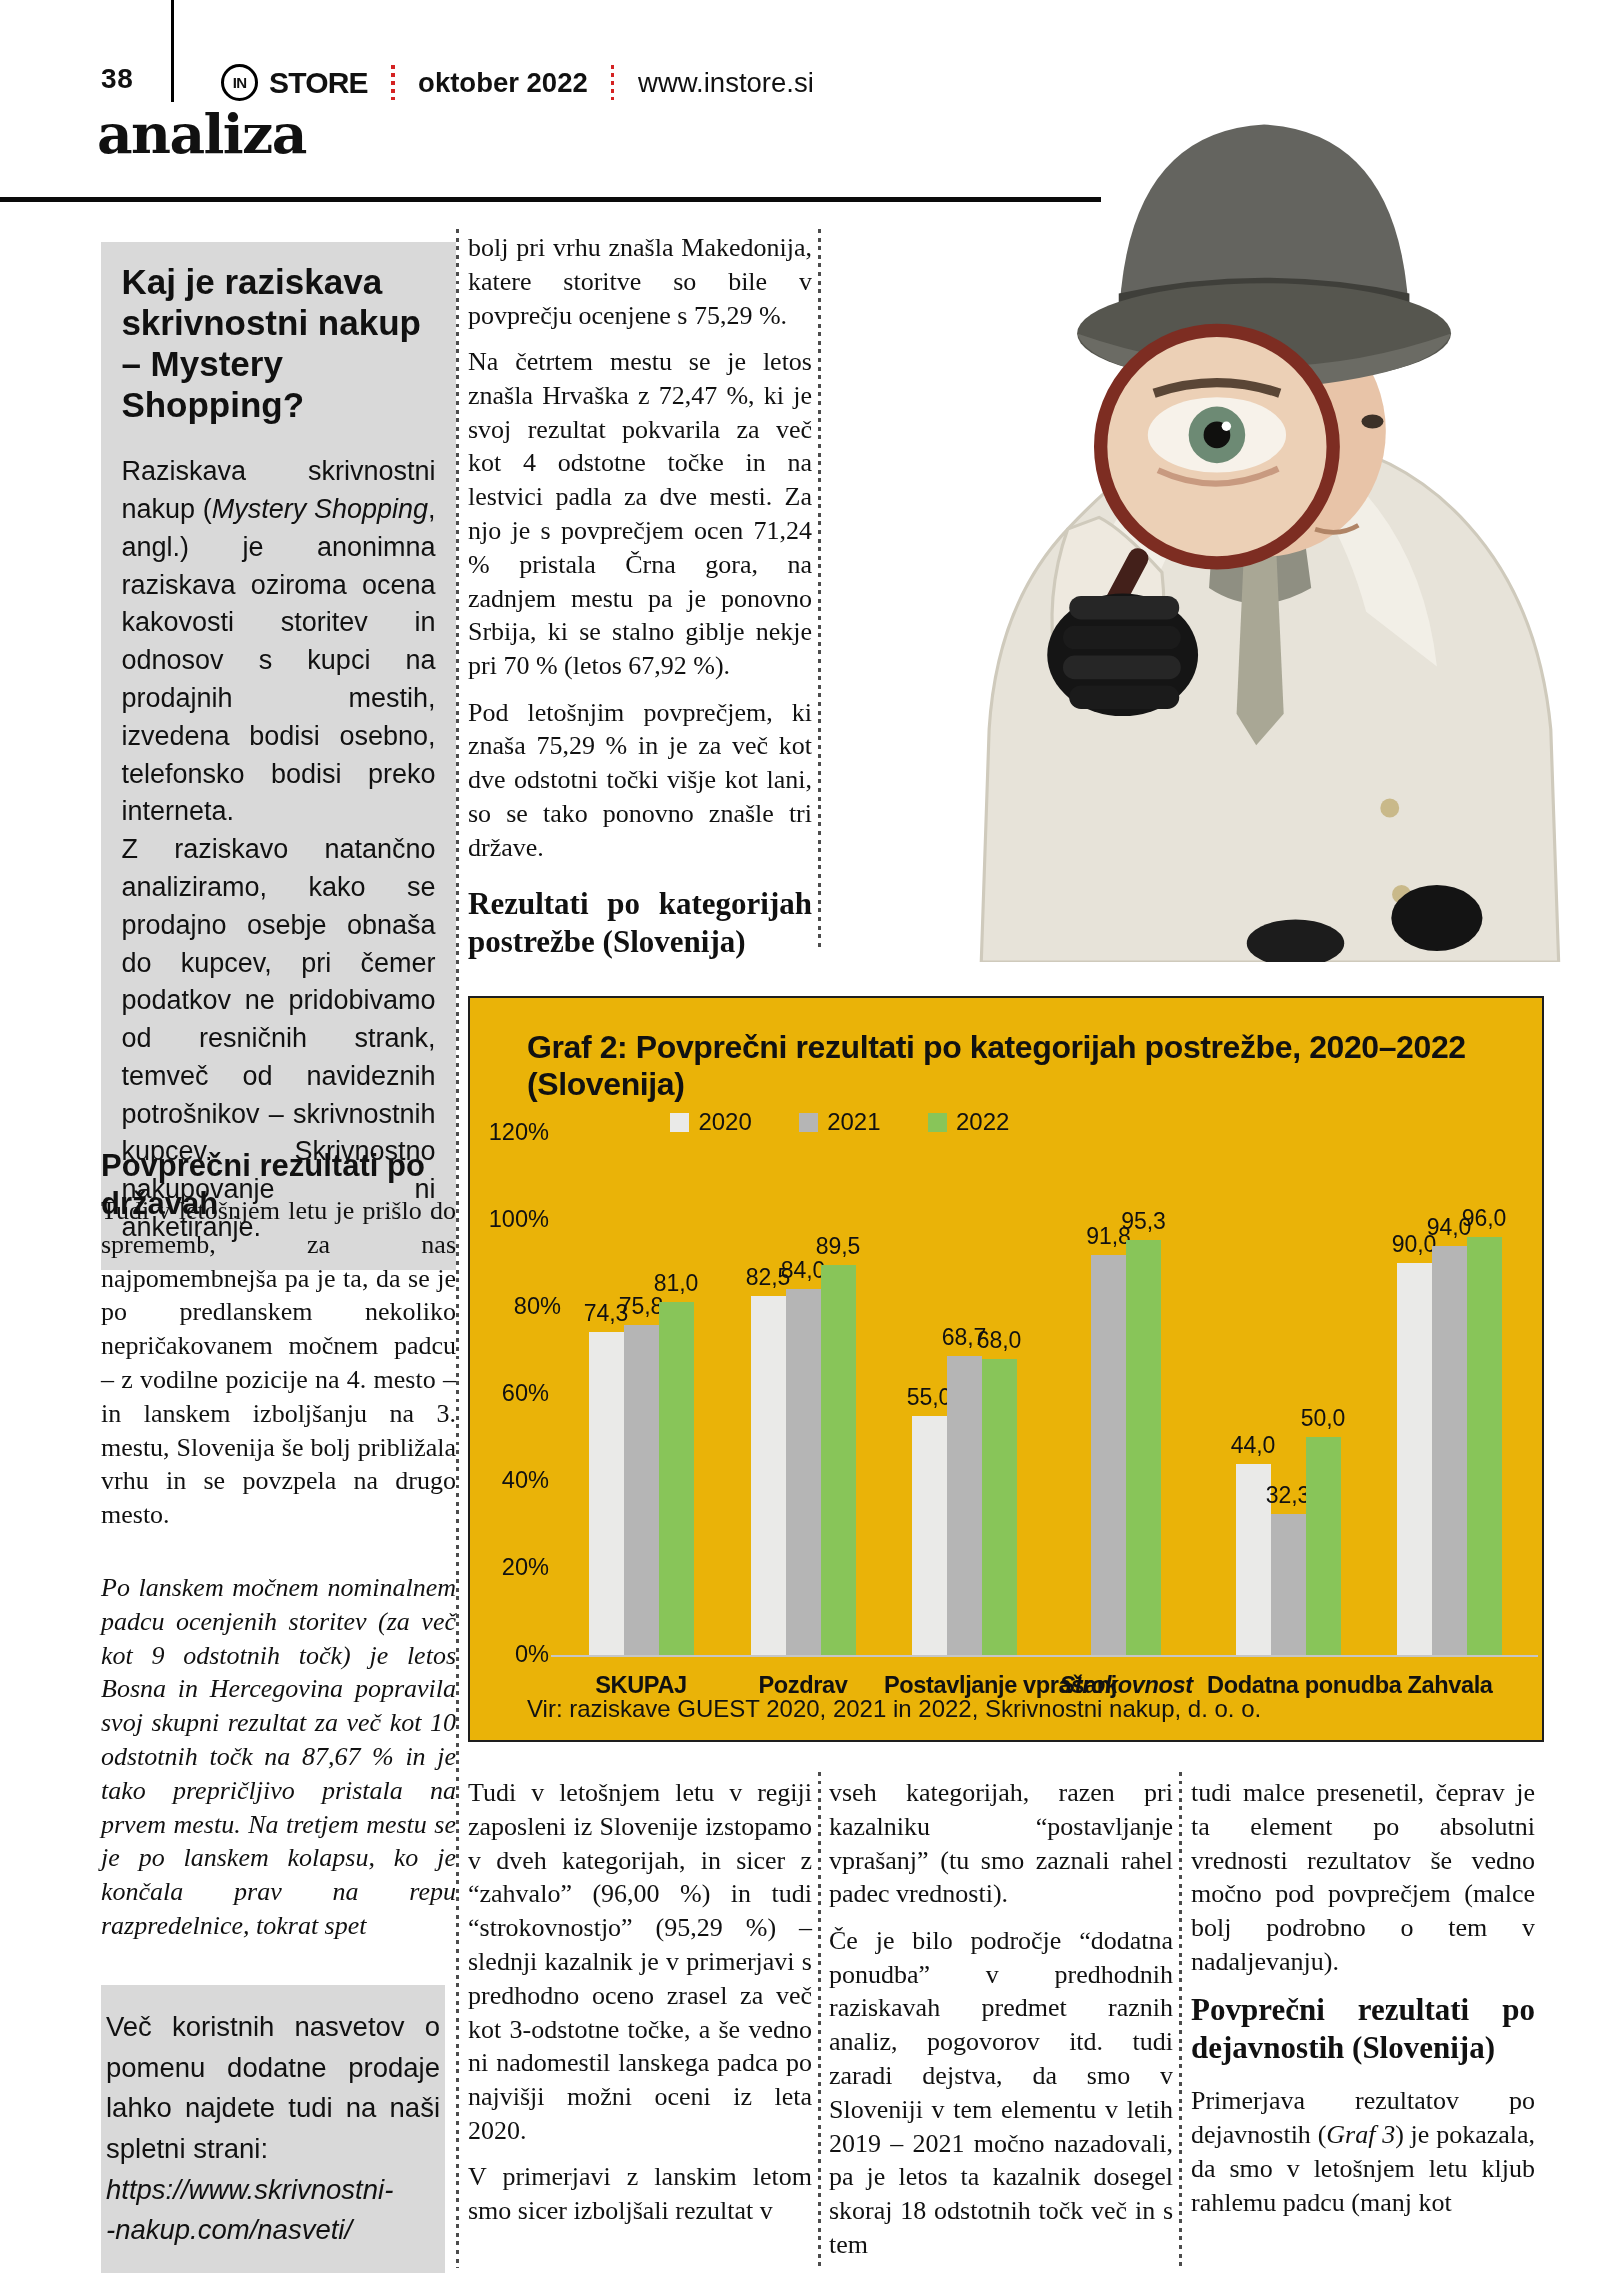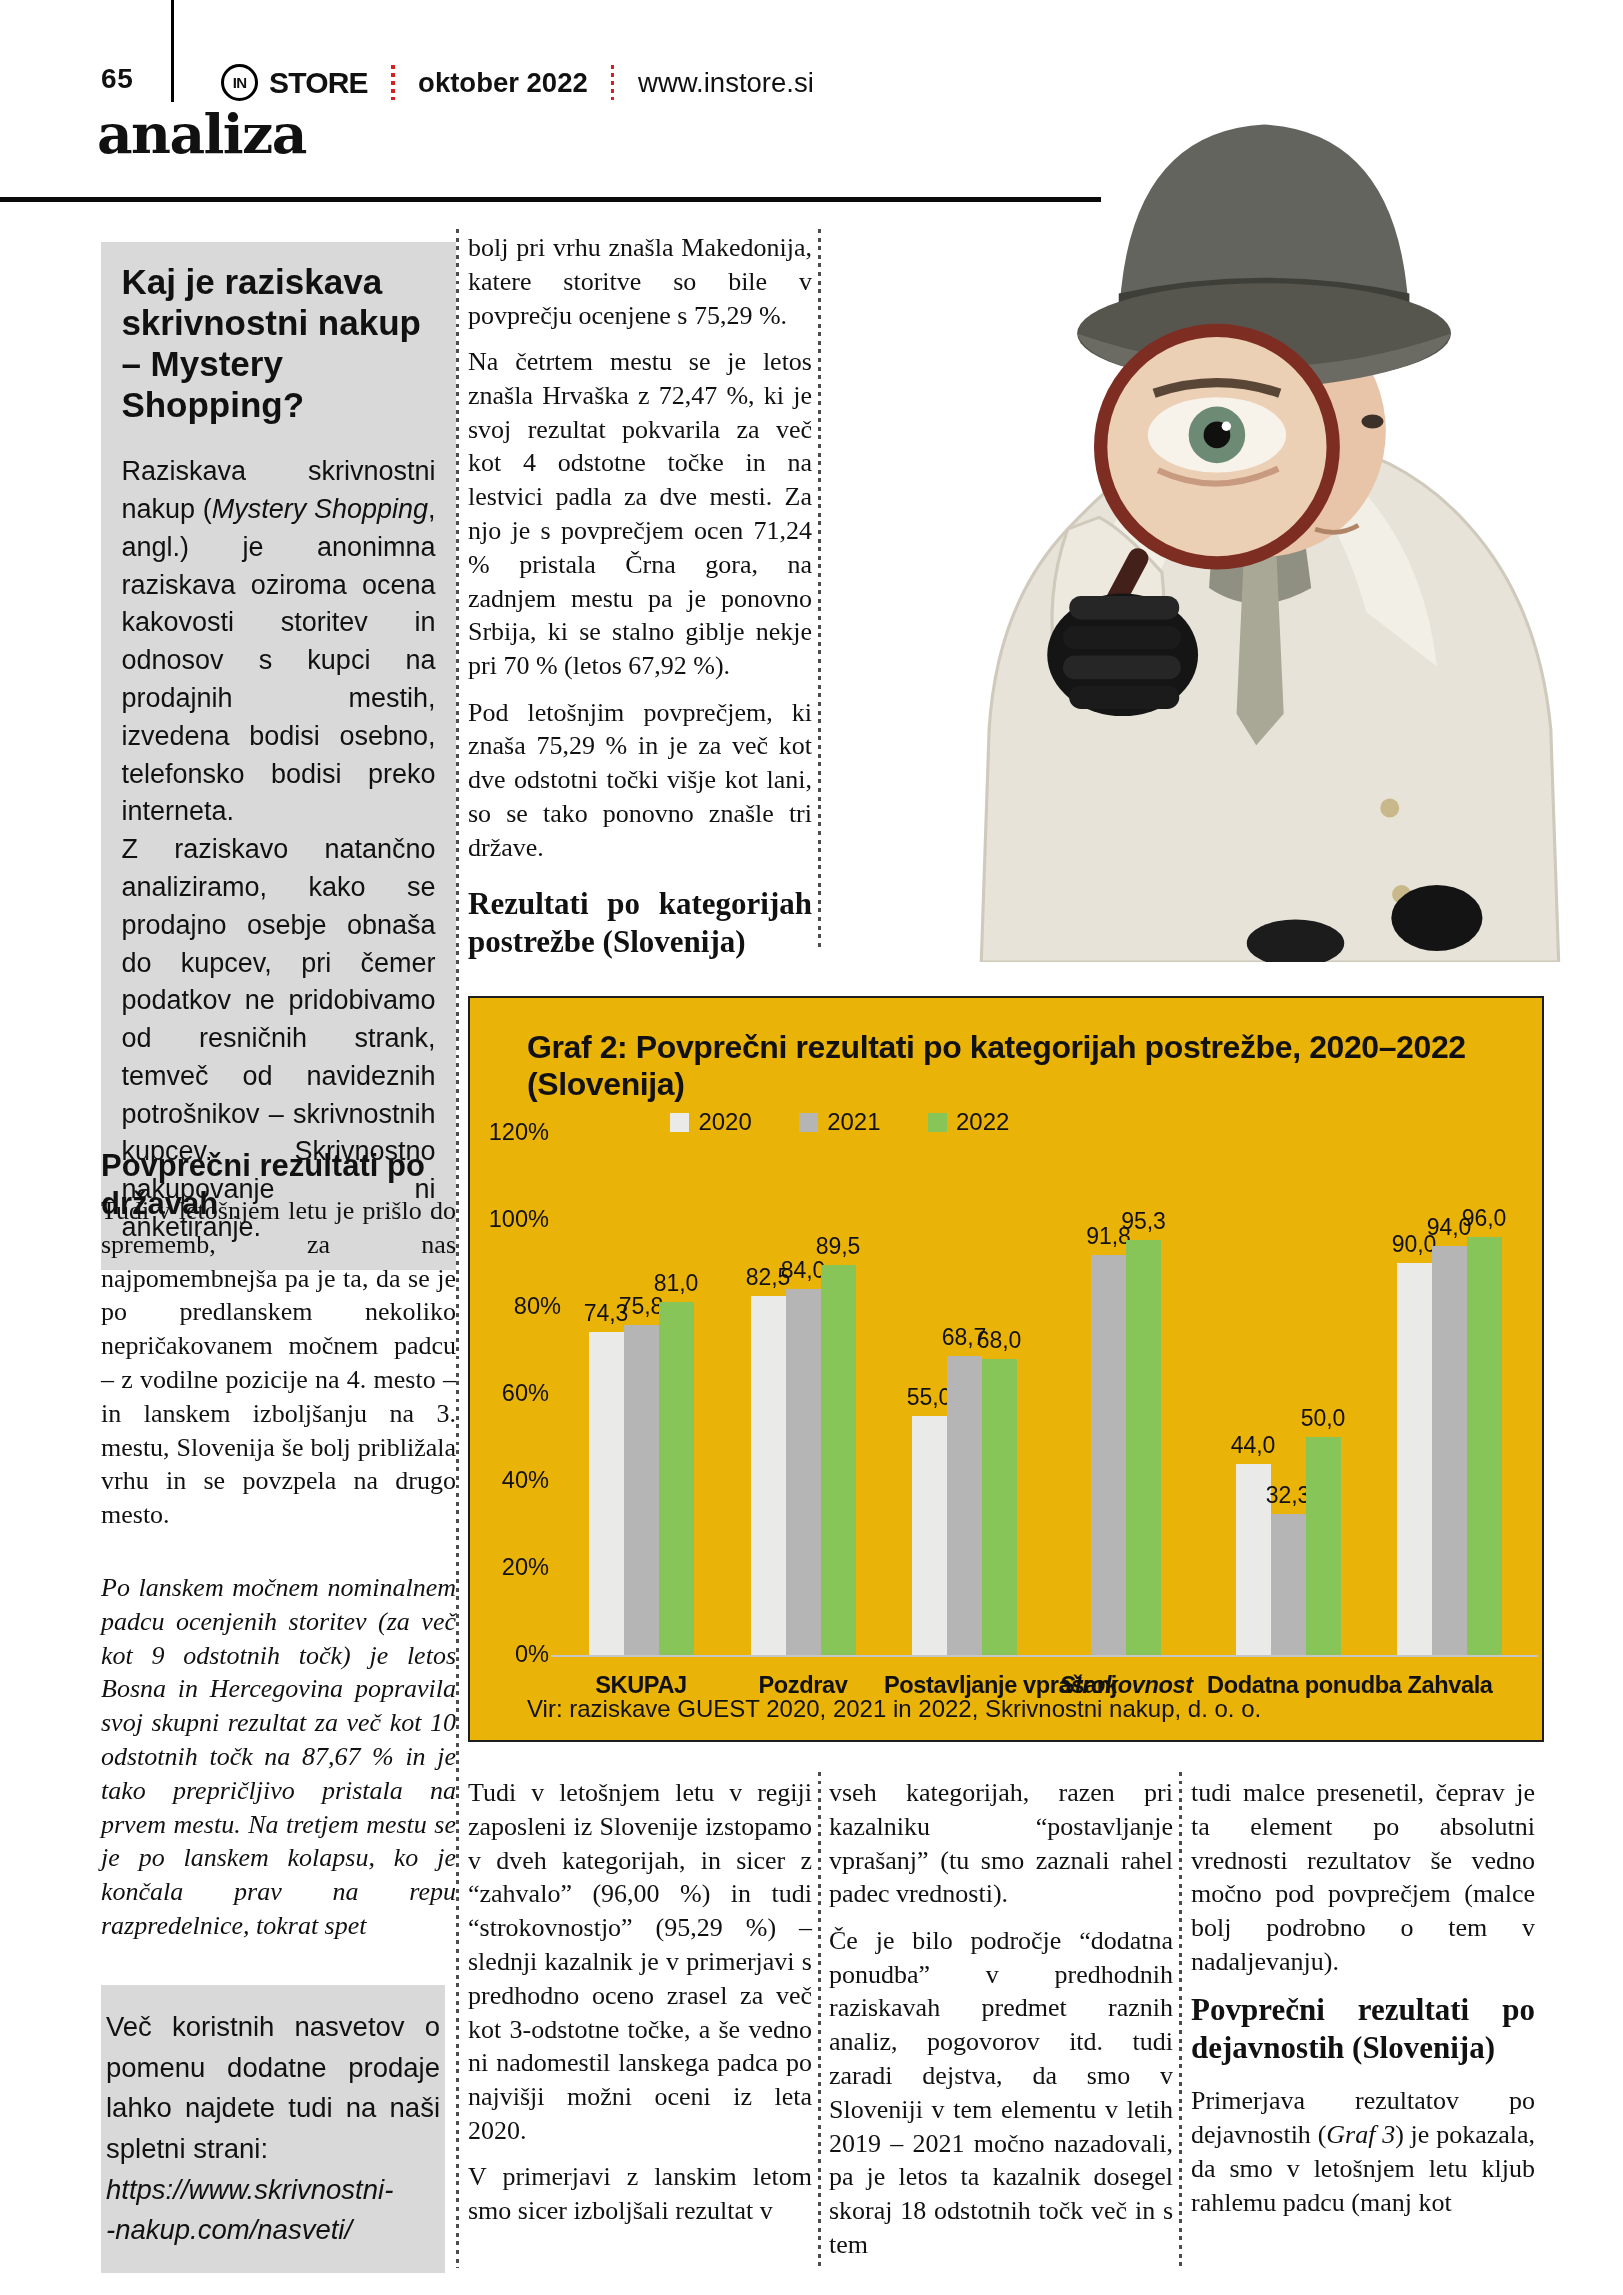--- a/index.html
+++ b/index.html
@@ -76,21 +76,21 @@
   .chart-source{position:absolute;left:57px;top:697px;font-size:24px;}
 
   
   .detective{position:absolute;left:887px;top:101px;width:707px;height:861px;overflow:hidden;}
 </style>
 </head>
 <body>
 
 <div class="page">
 
-  <div class="pagenum">65</div>
+  <div class="pagenum">38</div>
   <div class="head-vline"></div>
   <div class="logo-row">
     <span class="logo-circle">IN</span>
     <span class="brand">STORE</span>
     <span class="dotsep-red"></span>
     <span class="issue">oktober 2022</span>
     <span class="dotsep-red"></span>
     <span class="site">www.instore.si</span>
   </div>
   <h1 class="section-title">analiza</h1>

